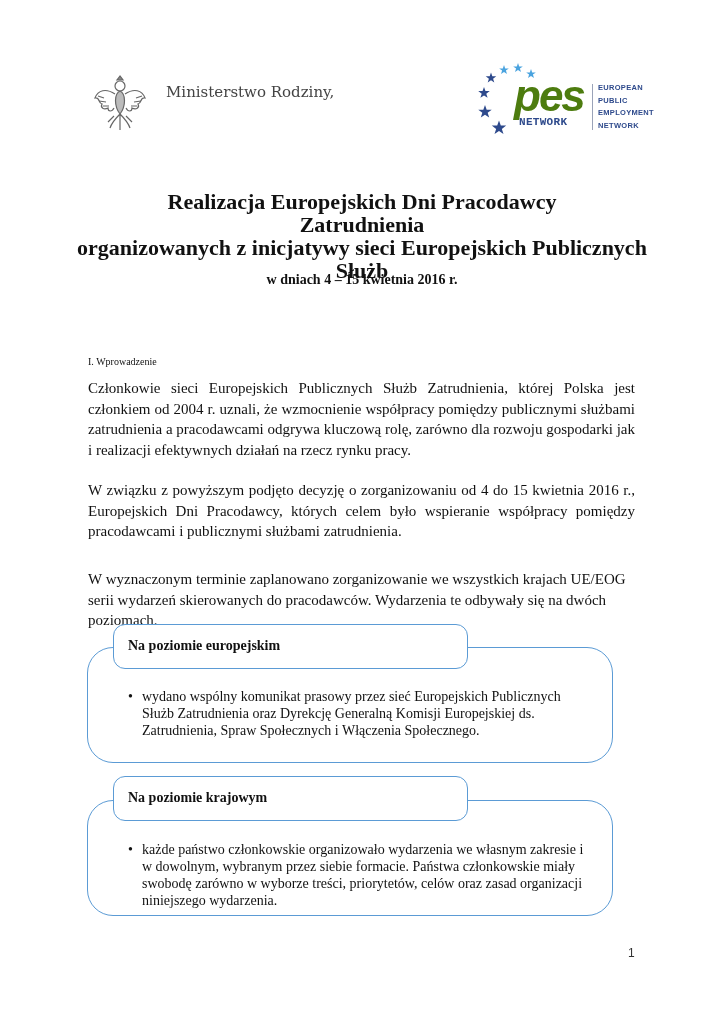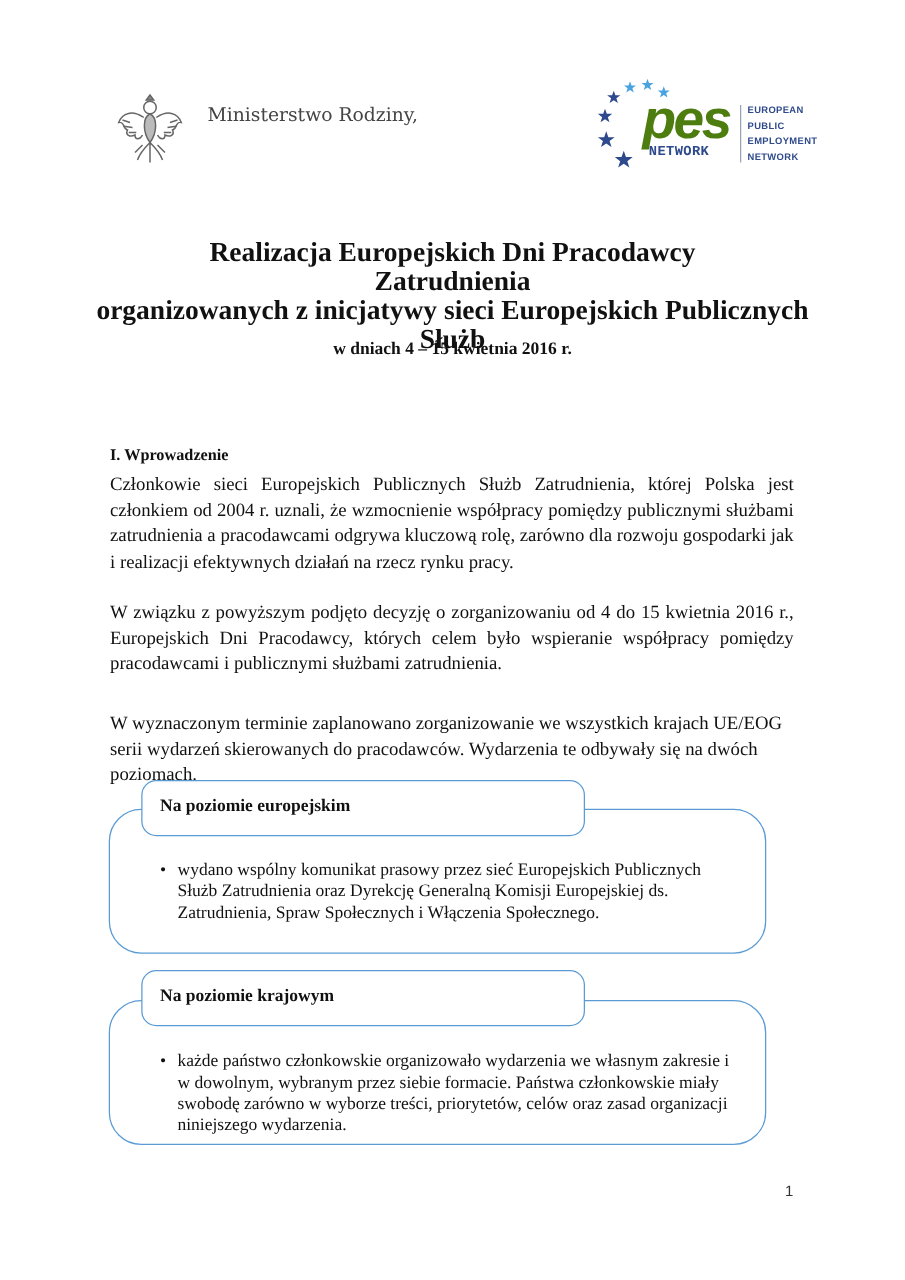--- a/index.html
+++ b/index.html
@@ -25,21 +25,21 @@
   #pes-divider { position:absolute; left:118px; top:22px; width:1px; height:46px; background:#9aa3b8; }
   #pes-services { position:absolute; left:124px; top:20px; font-family:"Liberation Sans", sans-serif;
                   font-weight:bold; font-size:7.5px; line-height:12.5px; color:#2e4a8c; letter-spacing:0.3px; }
 
   
   #title-block { left:60px; top:190px; width:604px; text-align:center; font-weight:bold;
                  font-size:22px; line-height:23px; }
   #title-date { left:60px; top:272px; width:604px; text-align:center; font-weight:bold; font-size:14px; }
 
   
-  #section-heading { left:88px; top:356px; font-weight:bold; font-size:13px; }
+  #section-heading { left:88px; top:356px; font-weight:normal; font-size:10px; }
   .para { position:absolute; left:88px; width:547px; font-size:15px; line-height:20.5px;
           text-align:justify; }
   #para-1 { top:378px; }
   #para-2 { top:480px; }
   #para-3 { top:541px; text-align:left;margin-top:28px; }
 
   
   .outer-box { position:absolute; left:87px; width:524px; border:1.5px solid #5b9bd5;
                border-radius:26px; background:#fff; }
   .tab-box { position:absolute; left:113px; width:355px; height:45px; border:1.5px solid #5b9bd5;

